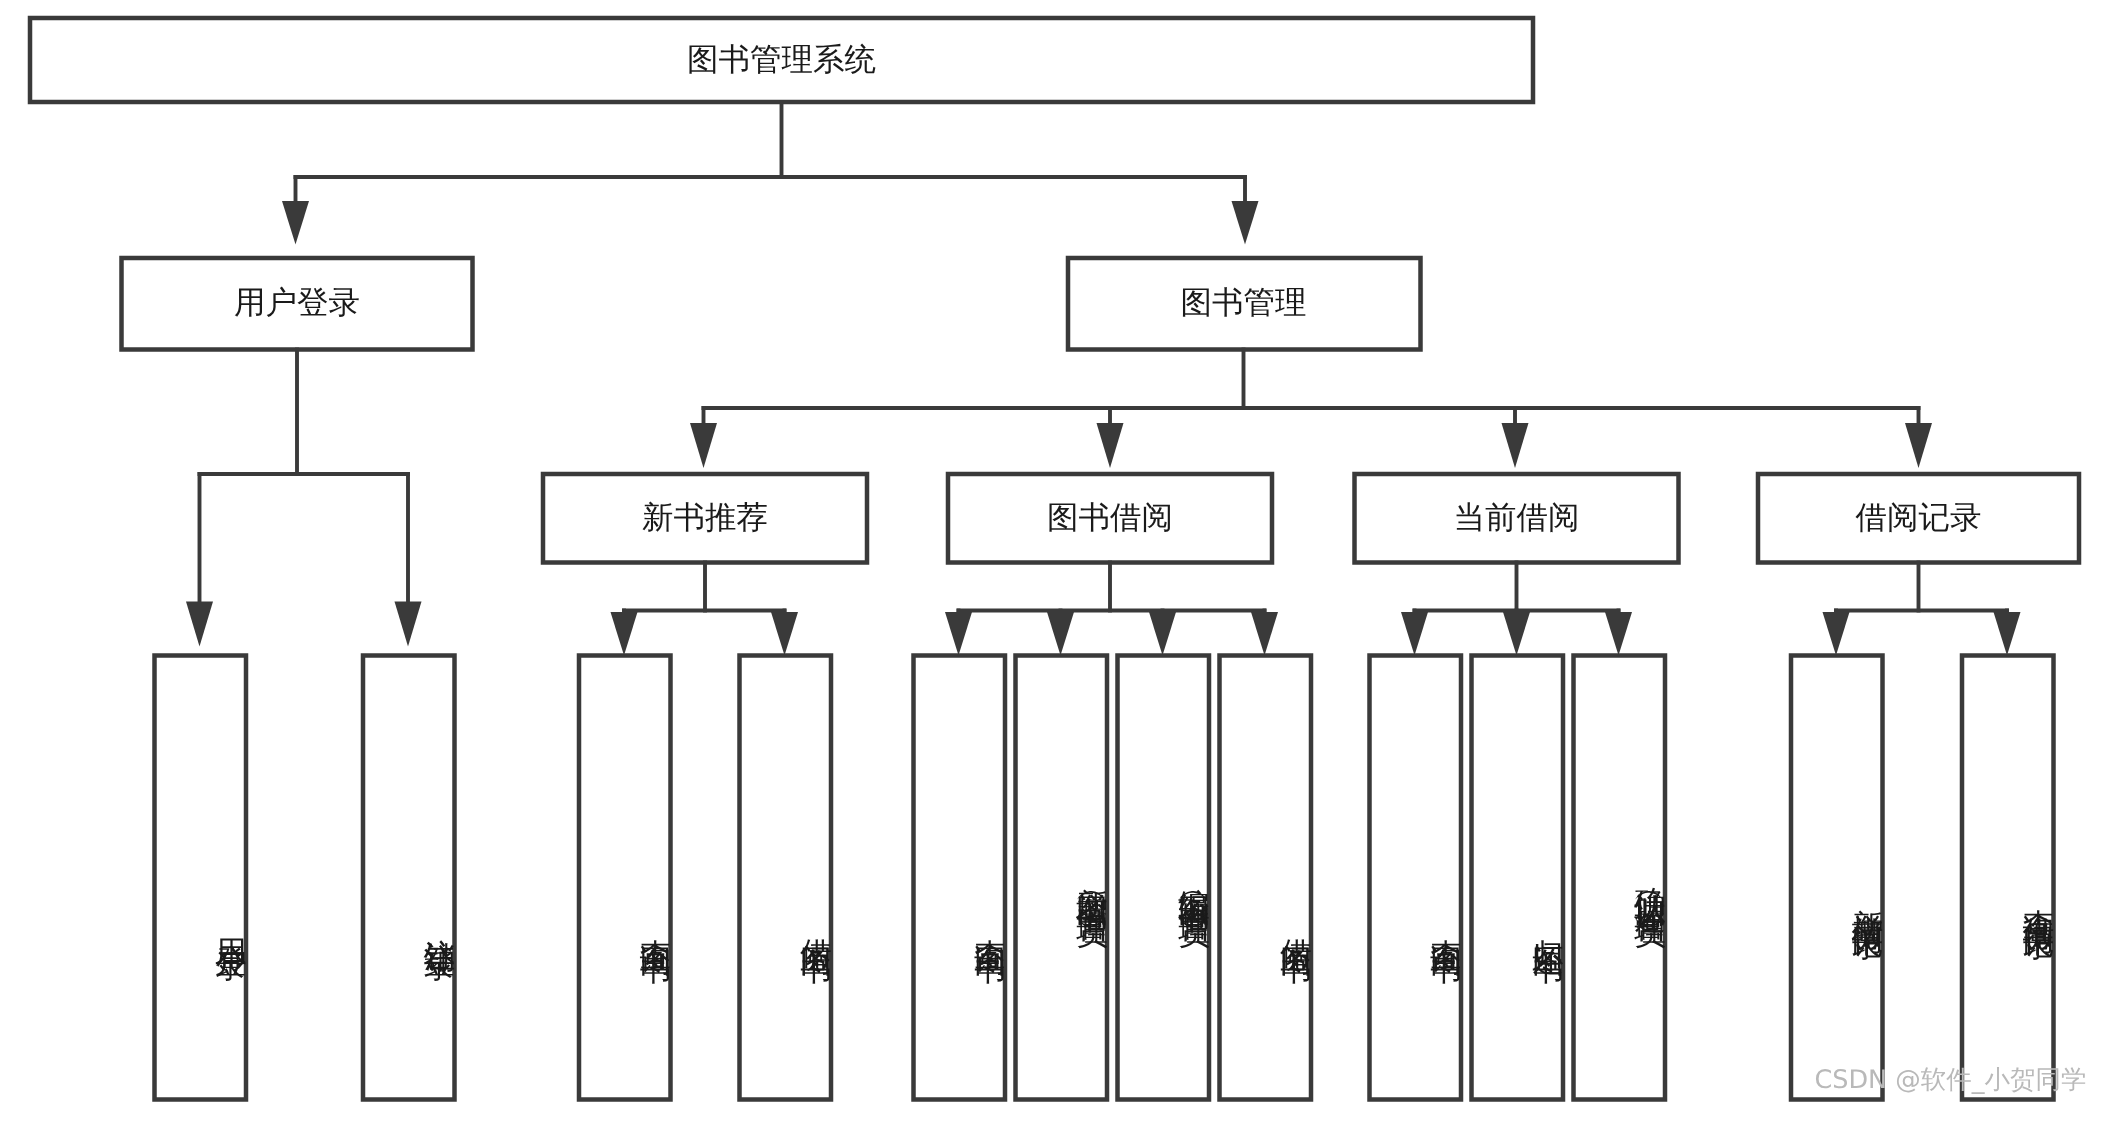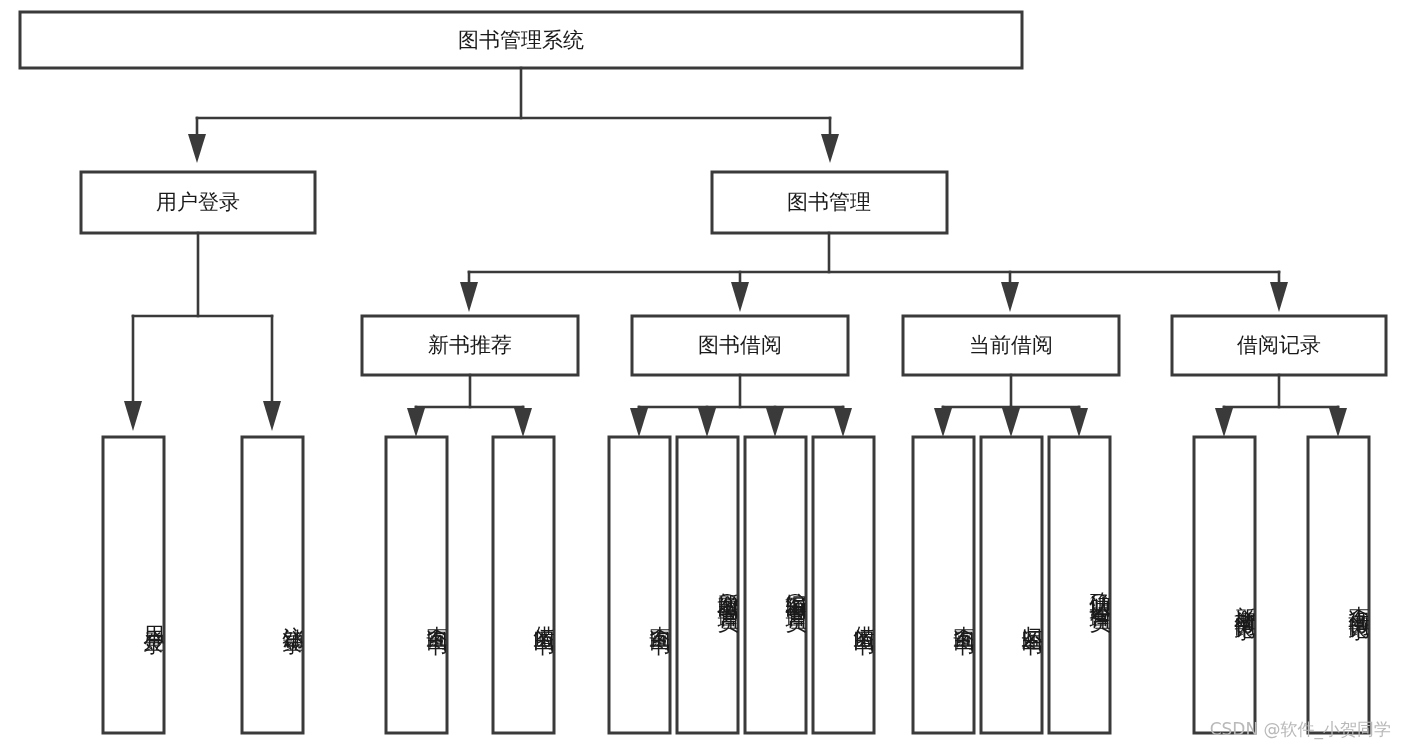--- a/index.html
+++ b/index.html
@@ -60,21 +60,21 @@
     text-align: center;
     white-space: nowrap;
     pointer-events: none;
     display: flex;
     align-items: flex-start;
     justify-content: center;
   }
   .watermark {
     position: absolute;
     right: 14px;
-    bottom: 6px;
+    bottom: 16px;
     font-family: "DejaVu Sans", "Liberation Sans", sans-serif;
     font-size: 17px;
     color: #b9b9b9;
     white-space: nowrap;
     user-select: none;
     margin-left: 12px;
   }
 </style>
 </head>
 <body>

